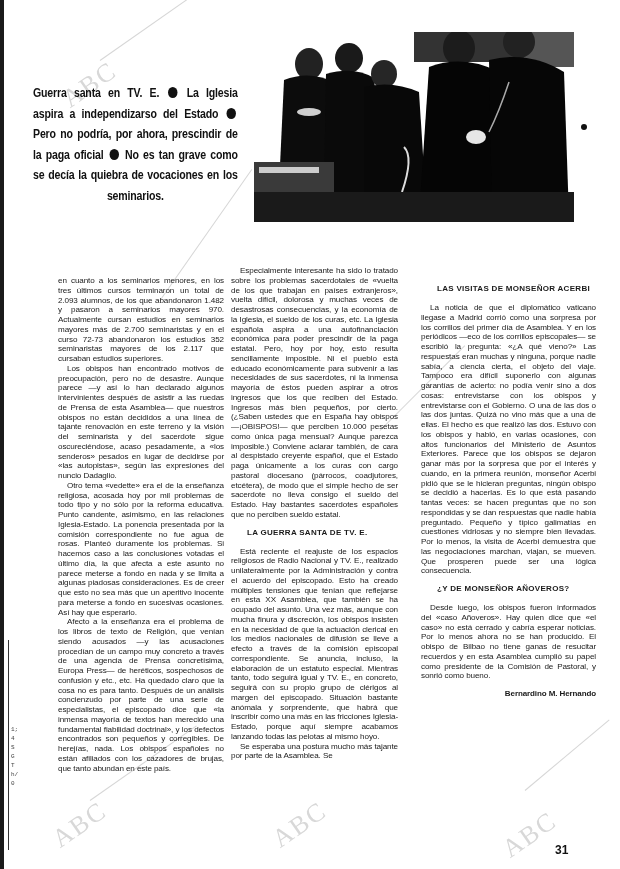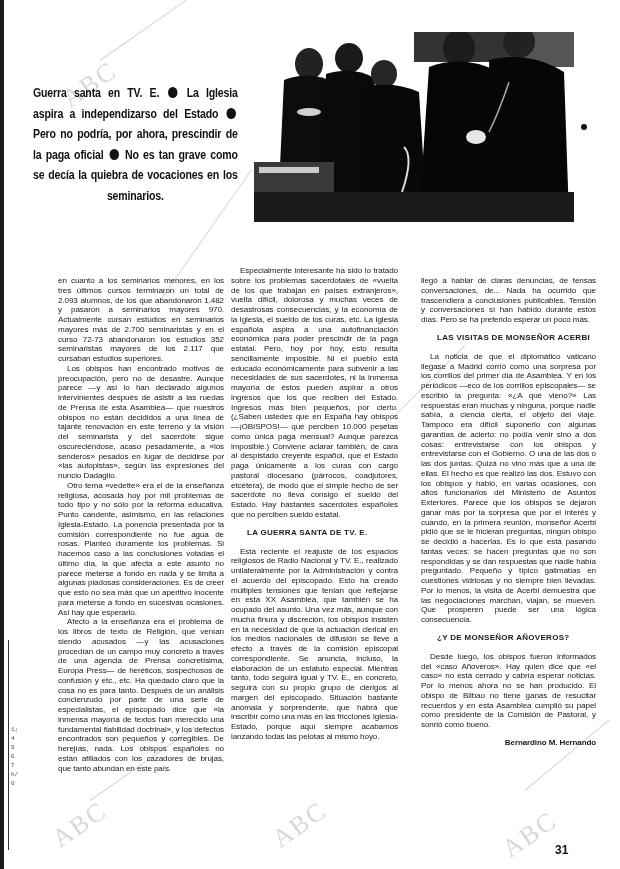--- a/index.html
+++ b/index.html
@@ -126,24 +126,24 @@
   <p class="noindent">en cuanto a los seminarios menores, en los tres últimos cursos terminaron un total de 2.093 alumnos, de los que abandonaron 1.482 y pasaron a seminarios mayores 970. Actualmente cursan estudios en seminarios mayores más de 2.700 seminaristas y en el curso 72-73 abandonaron los estudios 352 seminaristas mayores de los 2.117 que cursaban estudios superiores.</p>
   <p>Los obispos han encontrado motivos de preocupación, pero no de desastre. Aunque parece —y así lo han declarado algunos intervinientes después de asistir a las ruedas de Prensa de esta Asamblea— que nuestros obispos no están decididos a una línea de tajante renovación en este terreno y la visión del seminarista y del sacerdote sigue oscureciéndose, acaso pesadamente, a «los senderos» pesados en lugar de decidirse por «las autopistas», según las expresiones del nuncio Dadaglio.</p>
   <p>Otro tema «vedette» era el de la enseñanza religiosa, acosada hoy por mil problemas de todo tipo y no sólo por la reforma educativa. Punto candente, asimismo, en las relaciones Iglesia-Estado. La ponencia presentada por la comisión correspondiente no fue agua de rosas. Planteó duramente los problemas. Si hacemos caso a las conclusiones votadas el último día, la que afecta a este asunto no parece meterse a fondo en nada y se limita a algunas piadosas consideraciones. Es de creer que esto no sea más que un aperitivo inocente para meterse a fondo en sucesivas ocasiones. Así hay que esperarlo.</p>
   <p>Afecto a la enseñanza era el problema de los libros de texto de Religión, que venían siendo acusados —y las acusaciones procedían de un campo muy concreto a través de una agencia de Prensa concretísima, Europa Press— de heréticos, sospechosos de confusión y etc., etc. Ha quedado claro que la cosa no es para tanto. Después de un análisis concienzudo por parte de una serie de especialistas, el episcopado dice que «la inmensa mayoría de textos han merecido una fundamental fiabilidad doctrinal», y los defectos encontrados son pequeños y corregibles. De herejías, nada. Los obispos españoles no están afiliados con los cazadores de brujas, que tanto abundan en este país.</p>
 </div>
 
 <div class="col col2">
   <p>Especialmente interesante ha sido lo tratado sobre los problemas sacerdotales de «vuelta de los que trabajan en países extranjeros», vuelta difícil, dolorosa y muchas veces de desastrosas consecuencias, y la economía de la Iglesia, el sueldo de los curas, etc. La Iglesia española aspira a una autofinanciación económica para poder prescindir de la paga estatal. Pero, hoy por hoy, esto resulta sencillamente imposible. Ni el pueblo está educado económicamente para subvenir a las necesidades de sus sacerdotes, ni la inmensa mayoría de éstos pueden aspirar a otros ingresos que los que reciben del Estado. Ingresos más bien pequeños, por cierto. (¿Saben ustedes que en España hay obispos —¡OBISPOS!— que perciben 10.000 pesetas como única paga mensual? Aunque parezca imposible.) Conviene aclarar también, de cara al despistado creyente español, que el Estado paga únicamente a los curas con cargo pastoral diocesano (párrocos, coadjutores, etcétera), de modo que el simple hecho de ser sacerdote no lleva consigo el sueldo del Estado. Hay bastantes sacerdotes españoles que no perciben sueldo estatal.</p>
   <h3>La guerra santa de TV. E.</h3>
   <p>Está reciente el reajuste de los espacios religiosos de Radio Nacional y TV. E., realizado unilateralmente por la Administración y contra el acuerdo del episcopado. Esto ha creado múltiples tensiones que tenían que reflejarse en esta XX Asamblea, que también se ha ocupado del asunto. Una vez más, aunque con mucha finura y discreción, los obispos insisten en la necesidad de que la actuación clerical en los medios nacionales de difusión se lleve a efecto a través de la comisión episcopal correspondiente. Se anuncia, incluso, la elaboración de un estatuto especial. Mientras tanto, todo seguirá igual y TV. E., en concreto, seguirá con su propio grupo de clérigos al margen del episcopado. Situación bastante anómala y sorprendente, que habrá que inscribir como una más en las fricciones Iglesia-Estado, porque aquí siempre acabamos lanzando todas las pelotas al mismo hoyo.</p>
+  <p>Se esperaba una postura mucho más tajante por parte de la Asamblea. Se</p>
 </div>
 
 <div class="col col3">
-  <p class="noindent">llegó a hablar de claras denuncias, de tensas conversaciones, de... Nada ha ocurrido que trascendiera a conclusiones publicables. Tensión y conversaciones sí han habido durante estos días. Pero se ha preferido esperar un poco más.</p>
   <h3>Las visitas de monseñor Acerbi</h3>
   <p>La noticia de que el diplomático vaticano llegase a Madrid corrió como una sorpresa por los corrillos del primer día de Asamblea. Y en los periódicos —eco de los corrillos episcopales— se escribió la pregunta: «¿A qué vieno?» Las respuestas eran muchas y ninguna, porque nadie sabía, a ciencia cierta, el objeto del viaje. Tampoco era difícil suponerlo con algunas garantías de acierto: no podía venir sino a dos cosas: entrevistarse con los obispos y entrevistarse con el Gobierno. O una de las dos o las dos juntas. Quizá no vino más que a una de ellas. El hecho es que realizó las dos. Estuvo con los obispos y habló, en varias ocasiones, con altos funcionarios del Ministerio de Asuntos Exteriores. Parece que los obispos se dejaron ganar más por la sorpresa que por el interés y cuando, en la primera reunión, monseñor Acerbi pidió que se le hicieran preguntas, ningún obispo se decidió a hacerlas. Es lo que está pasando tantas veces: se hacen preguntas que no son respondidas y se dan respuestas que nadie había preguntado. Pequeño y típico galimatías en cuestiones vidriosas y no siempre bien llevadas. Por lo menos, la visita de Acerbi demuestra que las negociaciones marchan, viajan, se mueven. Que prosperen puede ser una lógica consecuencia.</p>
   <h3>¿Y de monseñor Añoveros?</h3>
   <p>Desde luego, los obispos fueron informados del «caso Añoveros». Hay quien dice que «el caso» no está cerrado y cabría esperar noticias. Por lo menos ahora no se han producido. El obispo de Bilbao no tiene ganas de resucitar recuerdos y en esta Asamblea cumplió su papel como presidente de la Comisión de Pastoral, y sonrió como bueno.</p>
   <div class="signature">Bernardino M. Hernando</div>
 </div>
 
 <div class="page-num">31</div>
 
 </body></html>

